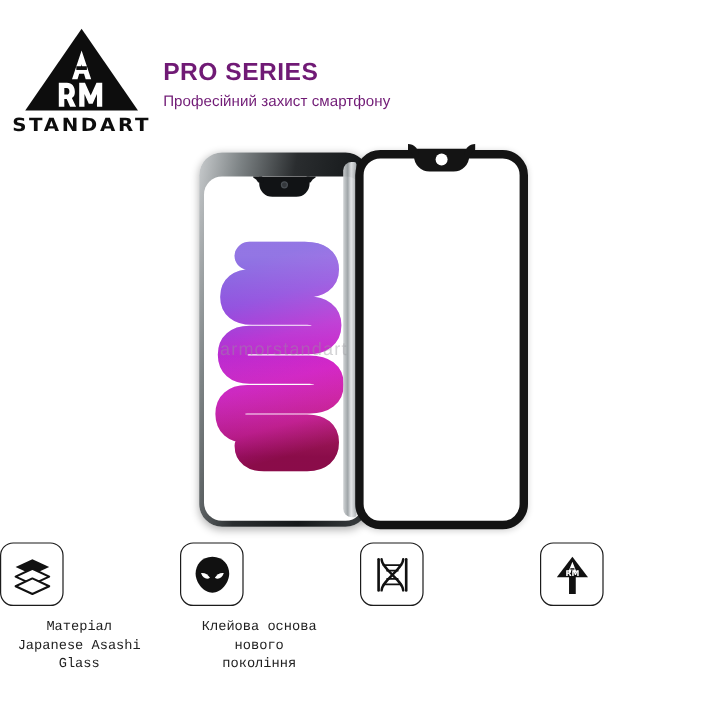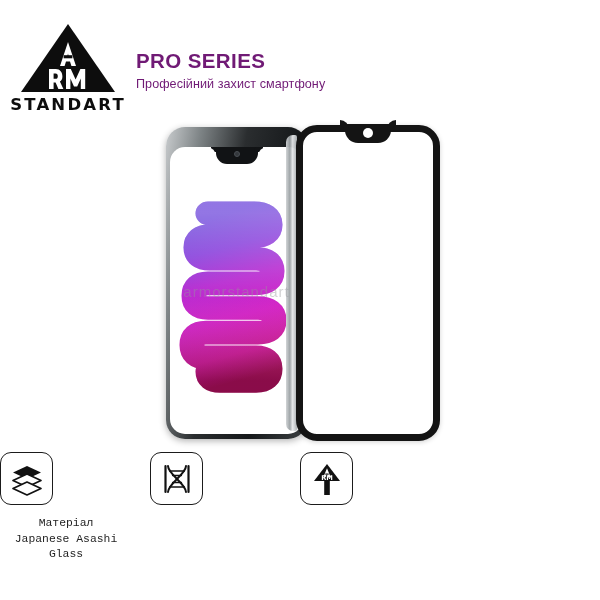--- a/index.html
+++ b/index.html
@@ -358,20 +358,32 @@
         <polygon points="17,4 31,10.5 17,17 3,10.5" fill="#111"></polygon>
         <polygon points="17,12 31,18.5 17,25 3,18.5" fill="#fff" stroke="#111" stroke-width="1.7" stroke-linejoin="round"></polygon>
         <polygon points="17,20 31,26.5 17,33 3,26.5" fill="#fff" stroke="#111" stroke-width="1.7" stroke-linejoin="round"></polygon>
       </svg>
     </div>
     <div class="feature-label">Матеріал
 Japanese Asashi
 Glass</div>
   </div>
 
+  <div class="feature">
+    <div class="feature-icon">
+      <svg viewBox="0 0 34 34" width="34" height="34" aria-hidden="true">
+        <path d="M17 2 C26 2 31 9 31 16 C31 24 24 32 17 32 C10 32 3 24 3 16 C3 9 8 2 17 2 Z" fill="#111"></path>
+        <path d="M7.5 15.5 C10.5 15 13.5 16.8 15 19.5 C12.5 21.2 8.8 20 7.5 15.5 Z" fill="#fff"></path>
+        <path d="M26.5 15.5 C23.5 15 20.5 16.8 19 19.5 C21.5 21.2 25.2 20 26.5 15.5 Z" fill="#fff"></path>
+      </svg>
+    </div>
+    <div class="feature-label">Клейова основа
+нового
+покоління</div>
+  </div>
 
   <div class="feature">
     <div class="feature-icon">
       <svg viewBox="0 0 34 34" width="34" height="34" aria-hidden="true">
         <g stroke="#111" stroke-width="2" fill="none" stroke-linecap="round">
           <path d="M8 4 C8 12 26 22 26 30"></path>
           <path d="M26 4 C26 12 8 22 8 30"></path>
           <path d="M5.5 4 L5.5 30" stroke-width="2.2"></path>
           <path d="M28.5 4 L28.5 30" stroke-width="2.2"></path>
         </g>

